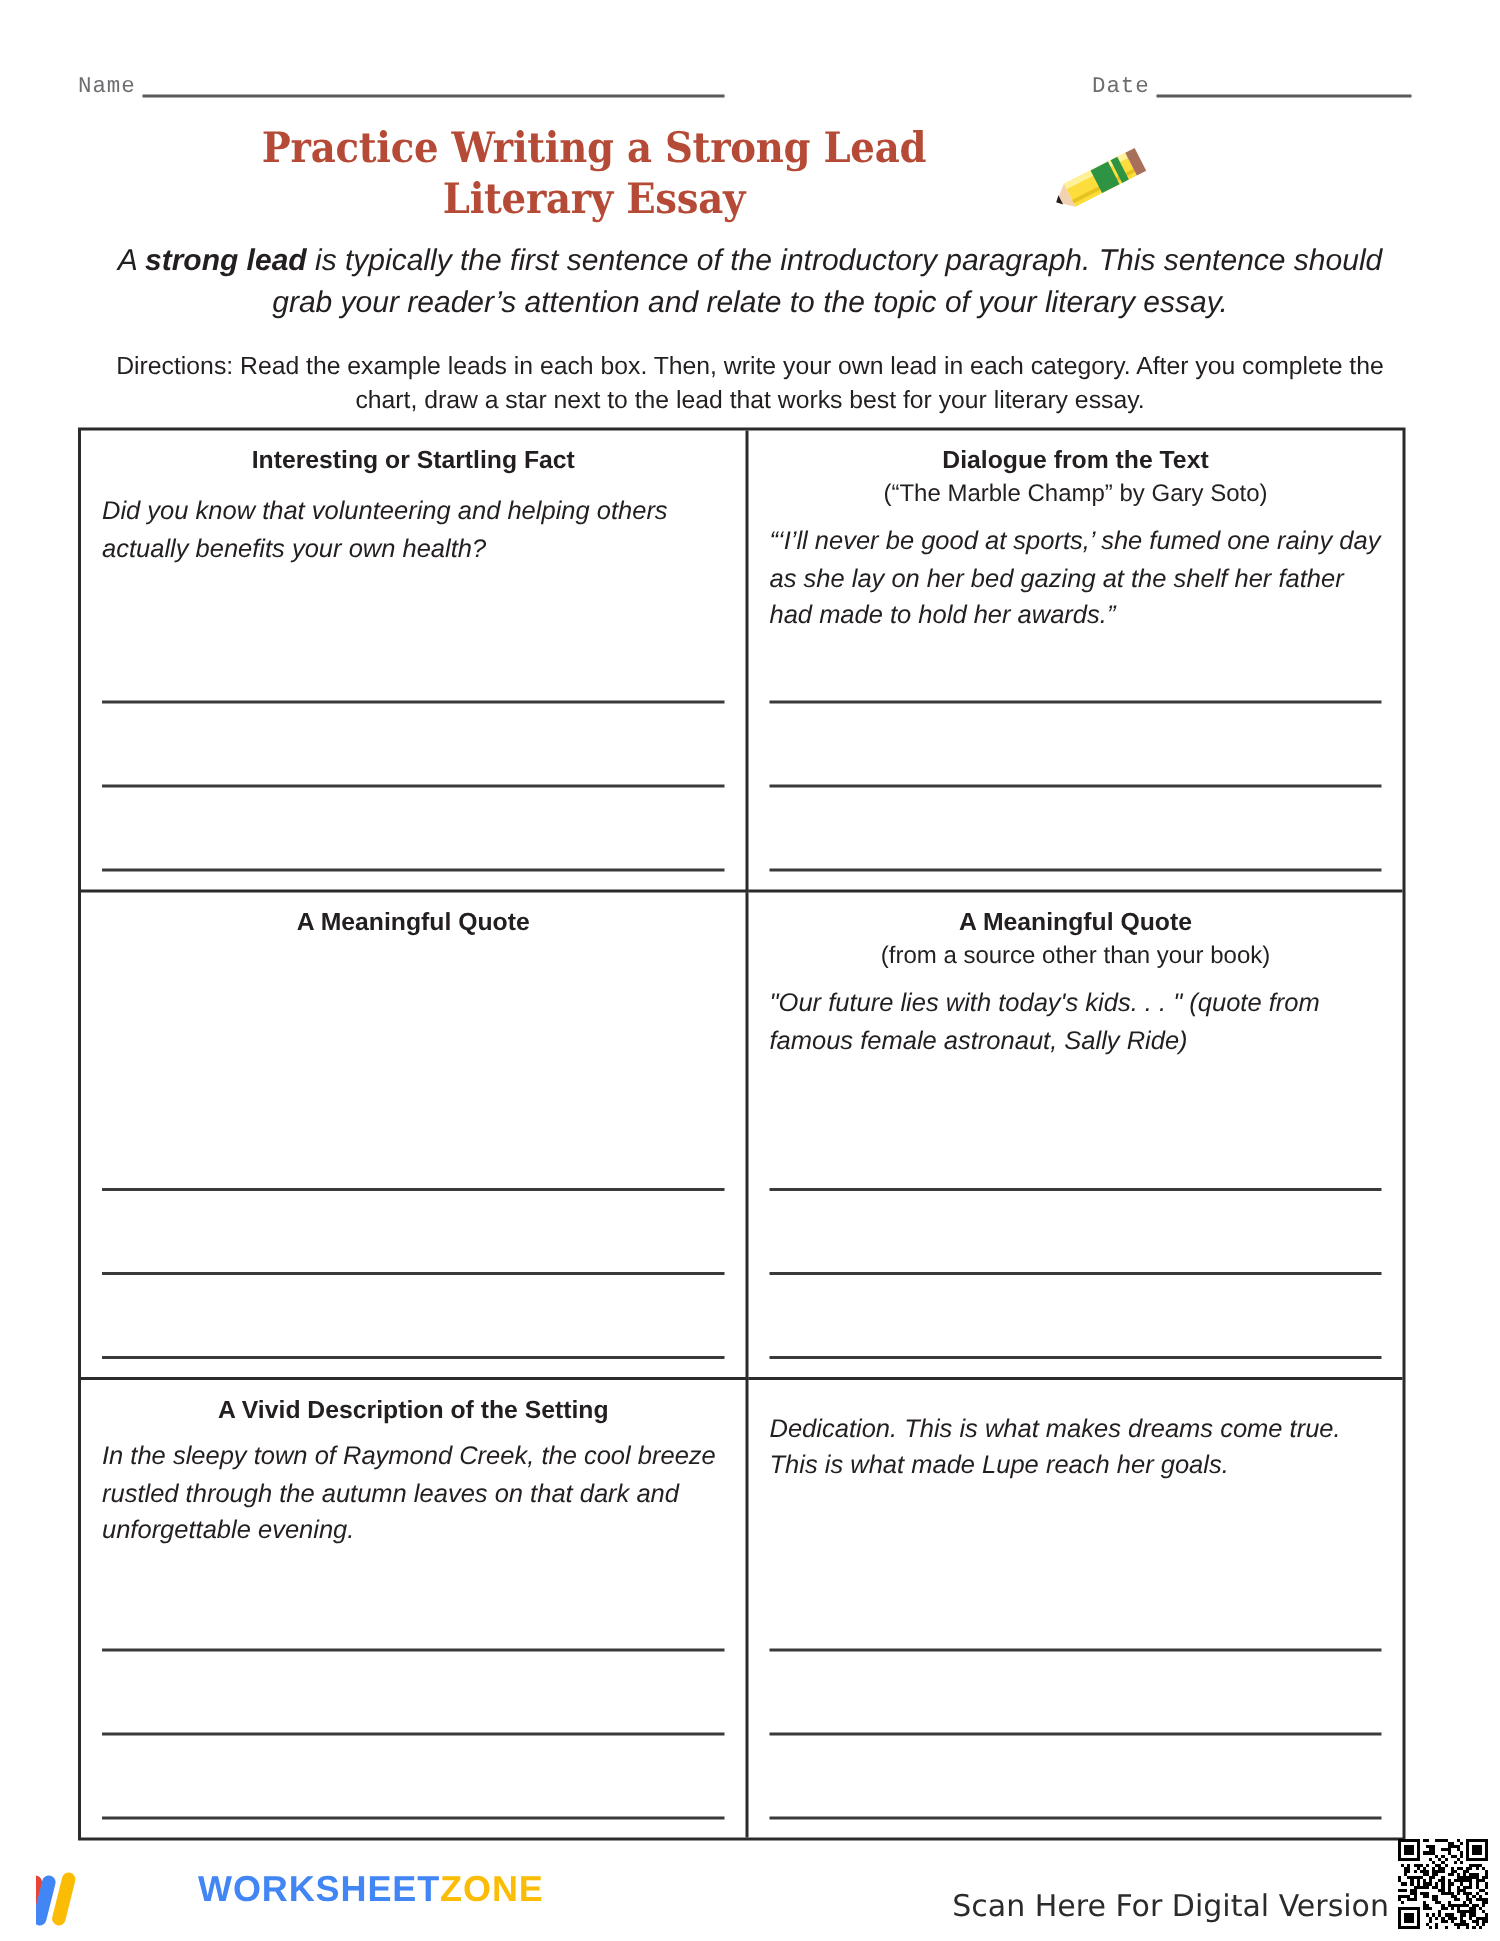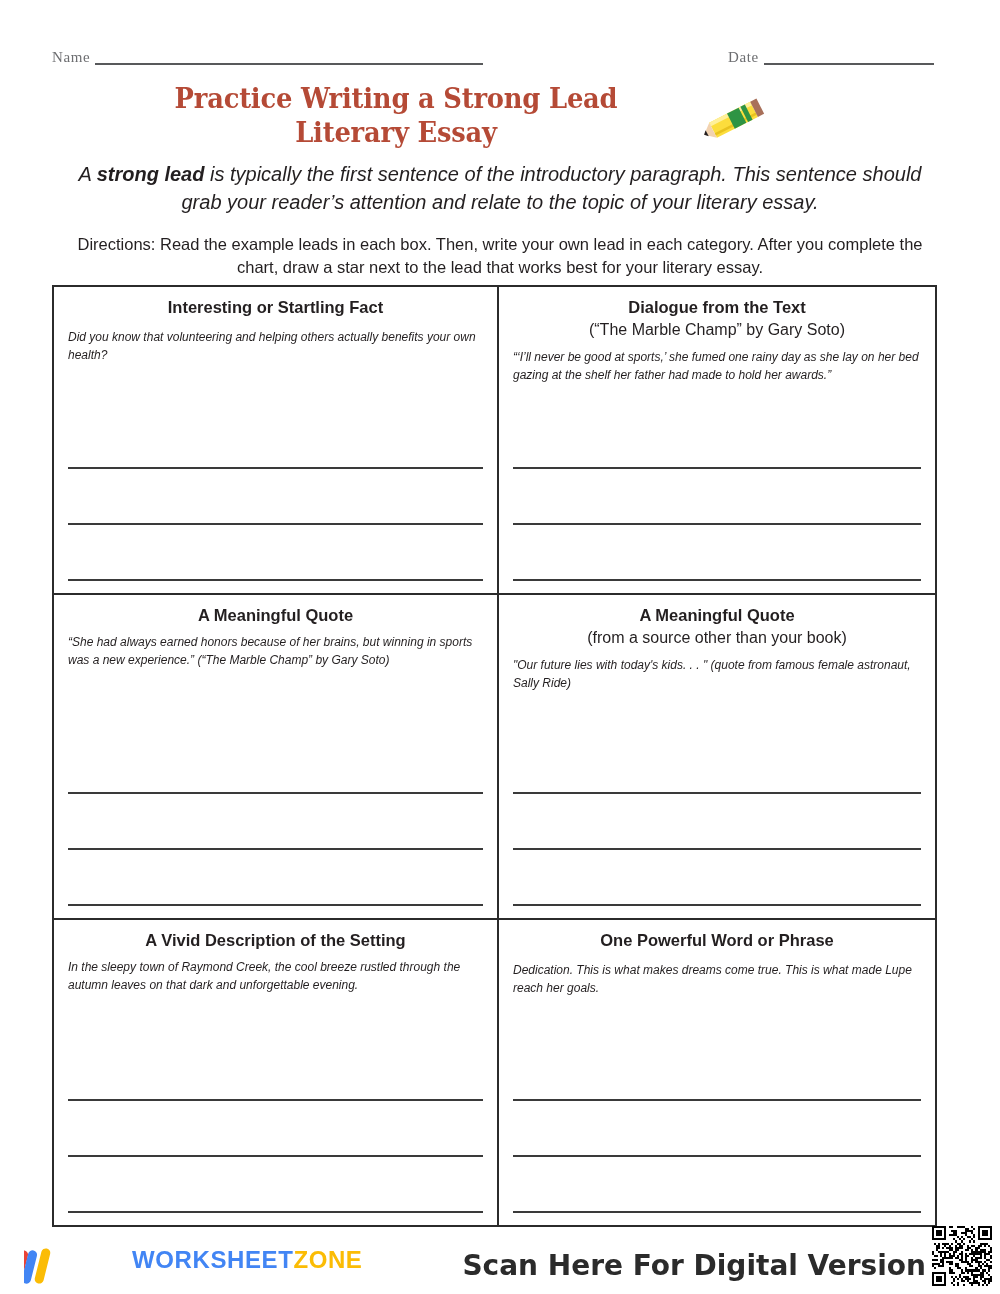--- a/index.html
+++ b/index.html
@@ -31,21 +31,21 @@
     height: 24px;
   }
   .field-name { left: 52px; }
   .field-date { left: 728px; }
   .field-label {
     font-size: 15px;
     color: #6d6e71;
     letter-spacing: .6px;
     line-height: 1;
     padding-bottom: 3px;
-    font-family: Liberation Serif, serif;
+    font-family: Liberation Mono, monospace;
     font-weight: 400;
   }
   .field-rule {
     display: block;
     height: 2px;
     background: #58595b;
     margin-left: 5px;
     margin-bottom: 3px;
   }
   .field-name .field-rule { width: 388px; }
@@ -127,21 +127,21 @@
     margin: 0;
   }
   .cell-sub {
     font-size: 16px;
     font-weight: 400;
     text-align: center;
     line-height: 1.3;
     margin: 2px 0 0 0;
   }
   .cell-example {
-    font-size: 12px;
+    font-size: 17px;
     font-style: italic;
     line-height: 1.44;
     margin: 11px 0 0 0;
   }
   .cell-example.tight { margin-top: 8px; }
 
   .write-lines {
     position: absolute;
     left: 14px;
     right: 14px;
@@ -183,23 +183,23 @@
     font-weight: 700;
     letter-spacing: .6px;
   }
   .logo-text .w { color: #4285f4; }
   .logo-text .z { color: #fbbc05; }
 
   .scan {
     position: absolute;
     right: 74px;
     bottom: 12px;
-    font-size: 28px;
+    font-size: 20px;
     color: #2b2b2b;
-    font-weight: 700;
+    font-weight: 400;
     font-family: "DejaVu Sans", sans-serif;
   }
   .qr {
     position: absolute;
     right: 8px;
     bottom: 8px;
     width: 60px;
     height: 60px;
     background: #ffffff;
   }
@@ -258,21 +258,20 @@
     <p class="cell-example tight">“‘I’ll never be good at sports,’ she fumed one rainy day as she lay on her bed gazing at the shelf her father had made to hold her awards.”</p>
     <div class="write-lines">
       <div class="write-line"></div>
       <div class="write-line"></div>
       <div class="write-line"></div>
     </div>
   </div>
 
   <div class="cell col-left row-div">
     <p class="cell-title">A Meaningful Quote</p>
-    <p class="cell-example tight">“She had always earned honors because of her brains, but winning in sports was a new experience.” (“The Marble Champ” by Gary Soto)</p>
     <div class="write-lines">
       <div class="write-line"></div>
       <div class="write-line"></div>
       <div class="write-line"></div>
     </div>
   </div>
 
   <div class="cell row-div">
     <p class="cell-title">A Meaningful Quote</p>
     <p class="cell-sub">(from a source other than your book)</p>
@@ -288,21 +287,20 @@
     <p class="cell-title">A Vivid Description of the Setting</p>
     <p class="cell-example tight">In the sleepy town of Raymond Creek, the cool breeze rustled through the autumn leaves on that dark and unforgettable evening.</p>
     <div class="write-lines">
       <div class="write-line"></div>
       <div class="write-line"></div>
       <div class="write-line"></div>
     </div>
   </div>
 
   <div class="cell">
-    <p class="cell-title">One Powerful Word or Phrase</p>
     <p class="cell-example">Dedication. This is what makes dreams come true. This is what made Lupe reach her goals.</p>
     <div class="write-lines">
       <div class="write-line"></div>
       <div class="write-line"></div>
       <div class="write-line"></div>
     </div>
   </div>
 
 </div>
 

